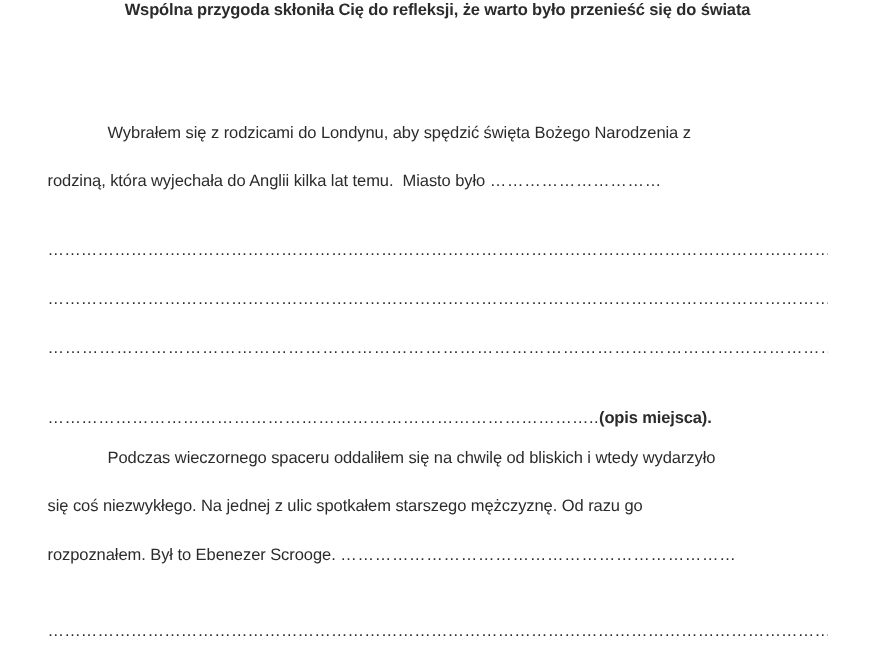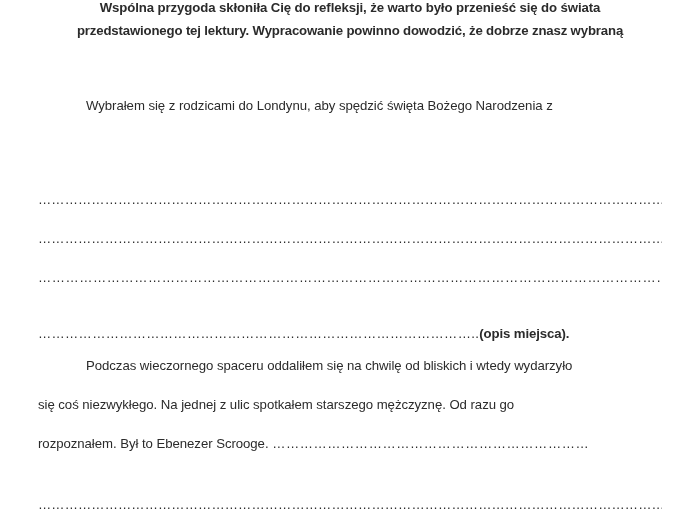--- a/index.html
+++ b/index.html
@@ -95,25 +95,25 @@
   .y-p2c  { top: 436px; }
   .y-d5   { top: 497px; }
 </style>
 </head>
 <body>
 
 <div id="page">
 
   <div class="heading">
     <span class="hline l1">Wspólna przygoda skłoniła Cię do refleksji, że warto było przenieść się do świata</span>
-    <span class="hline l2">przedstawionego tej lektury. Wypracowanie powinno dowodzić, że dobrze znasz wybraną</span>
   </div>
 
   <div class="tline indent y-p1a">Wybrałem się z rodzicami do Londynu, aby spędzić święta Bożego Narodzenia z</div>
 
+  <div class="tline y-p1b"><span>rodziną, która wyjechała do Anglii kilka lat temu.  Miasto było </span><span class="inline-dots">…………………………</span></div>
 
   <div class="dots y-d1">……………………………………………………………………………………………………………………………</div>
   <div class="dots y-d2">……………………………………………………………………………………………………………………………</div>
   <div class="dots wide y-d3">…………………………………………………………………………………………………………………………..</div>
 
   <div class="dots y-d4"><span class="inline-dots-tight">……………………………………………………………………………………..</span><span class="bold">(opis miejsca).</span></div>
 
   <div class="tline indent y-p2a">Podczas wieczornego spaceru oddaliłem się na chwilę od bliskich i wtedy wydarzyło</div>
   <div class="tline y-p2b">się coś niezwykłego. Na jednej z ulic spotkałem starszego mężczyznę. Od razu go</div>
 

